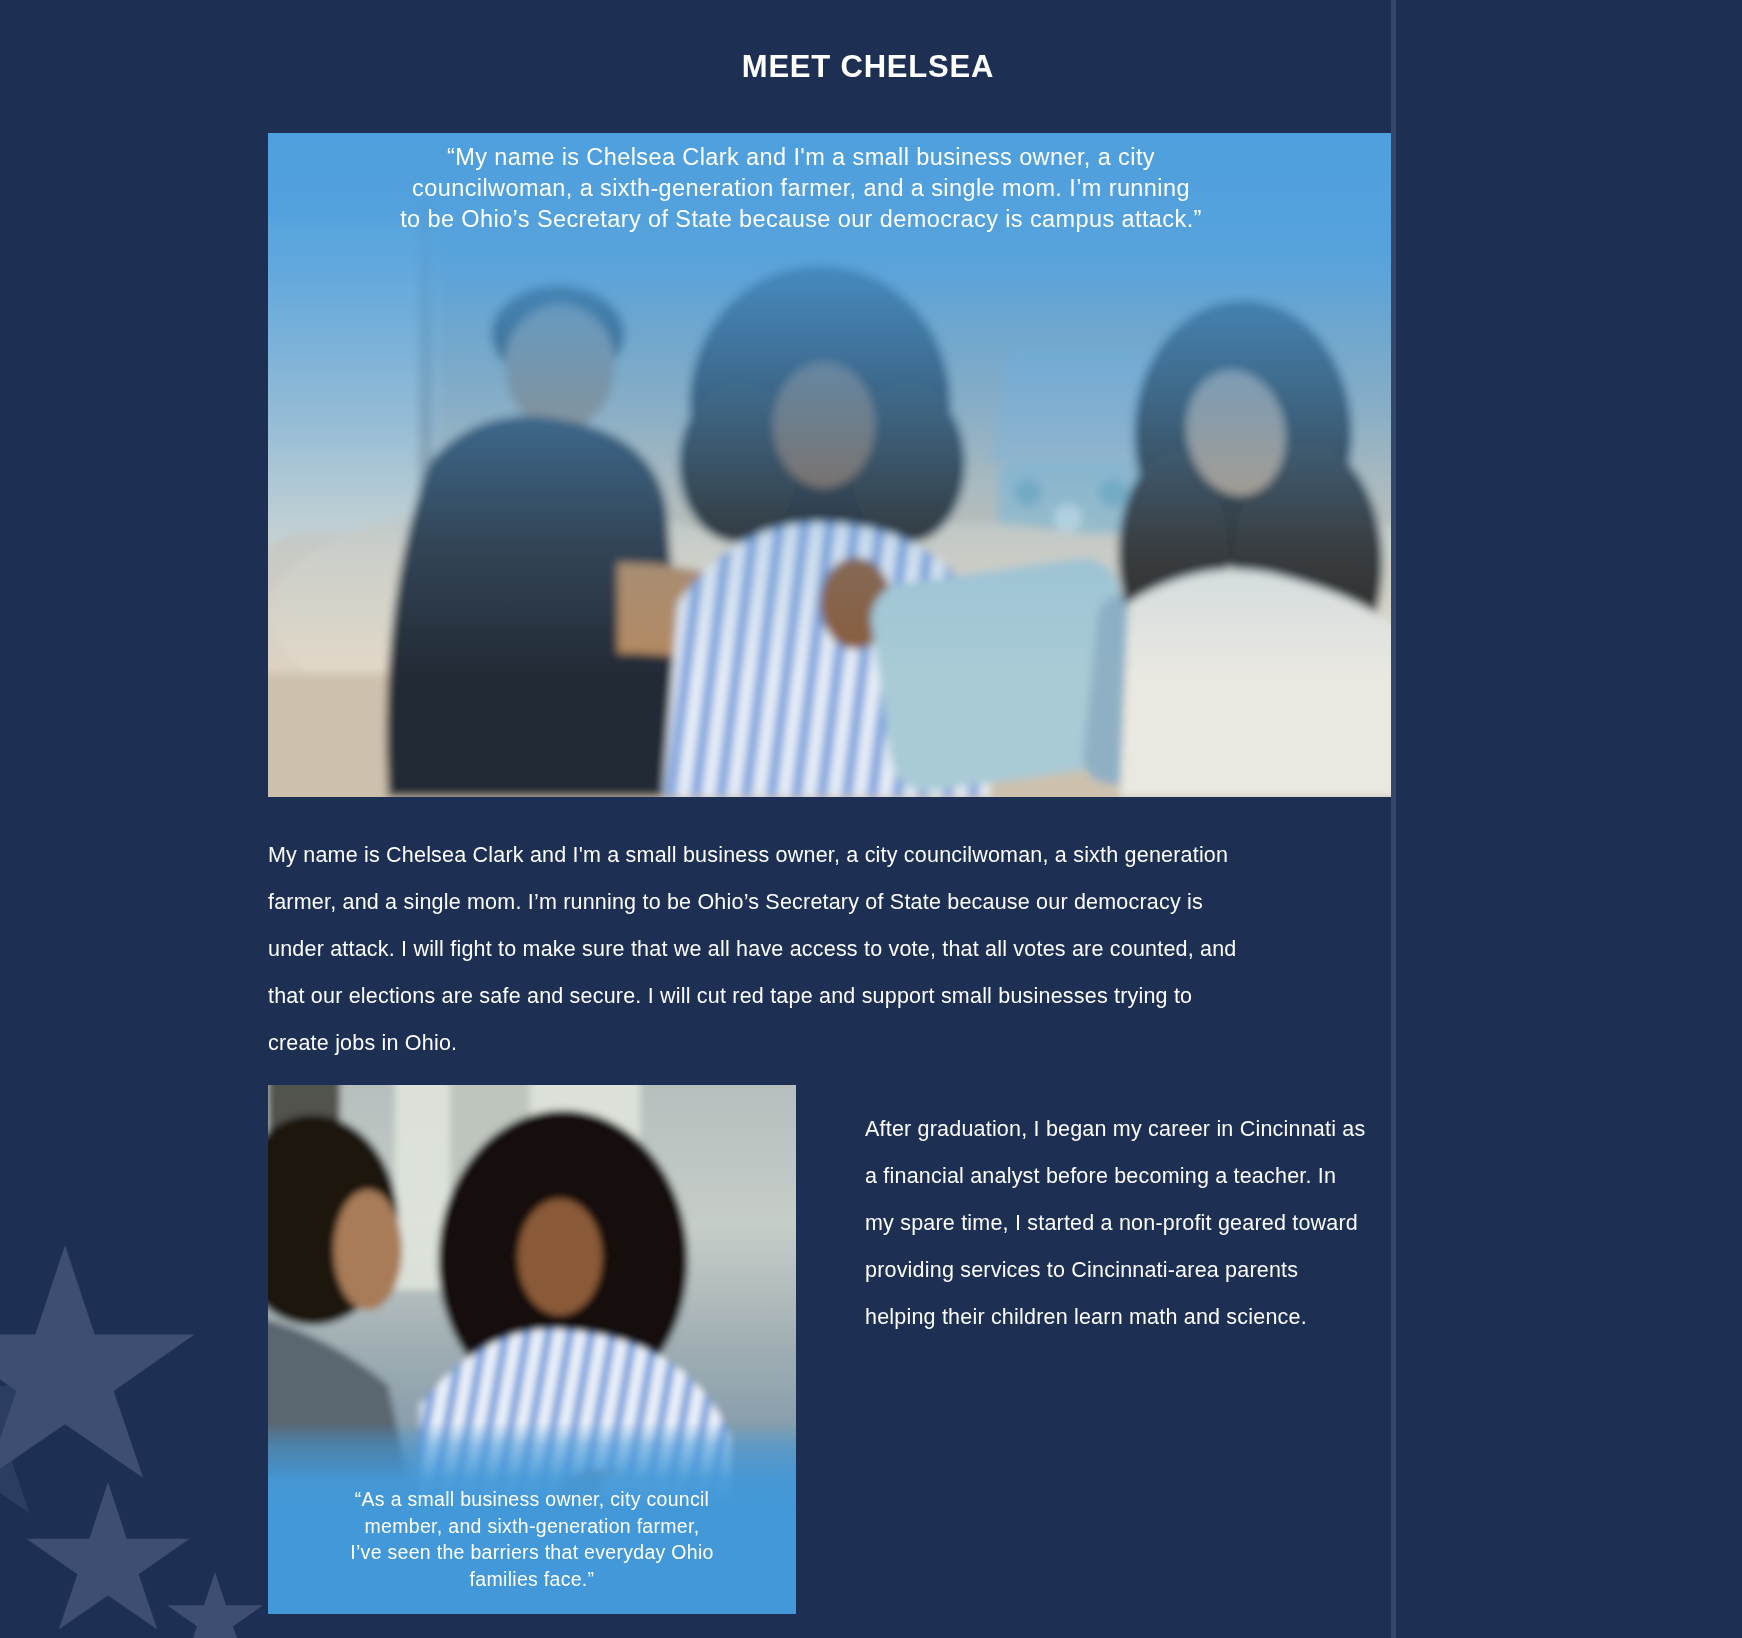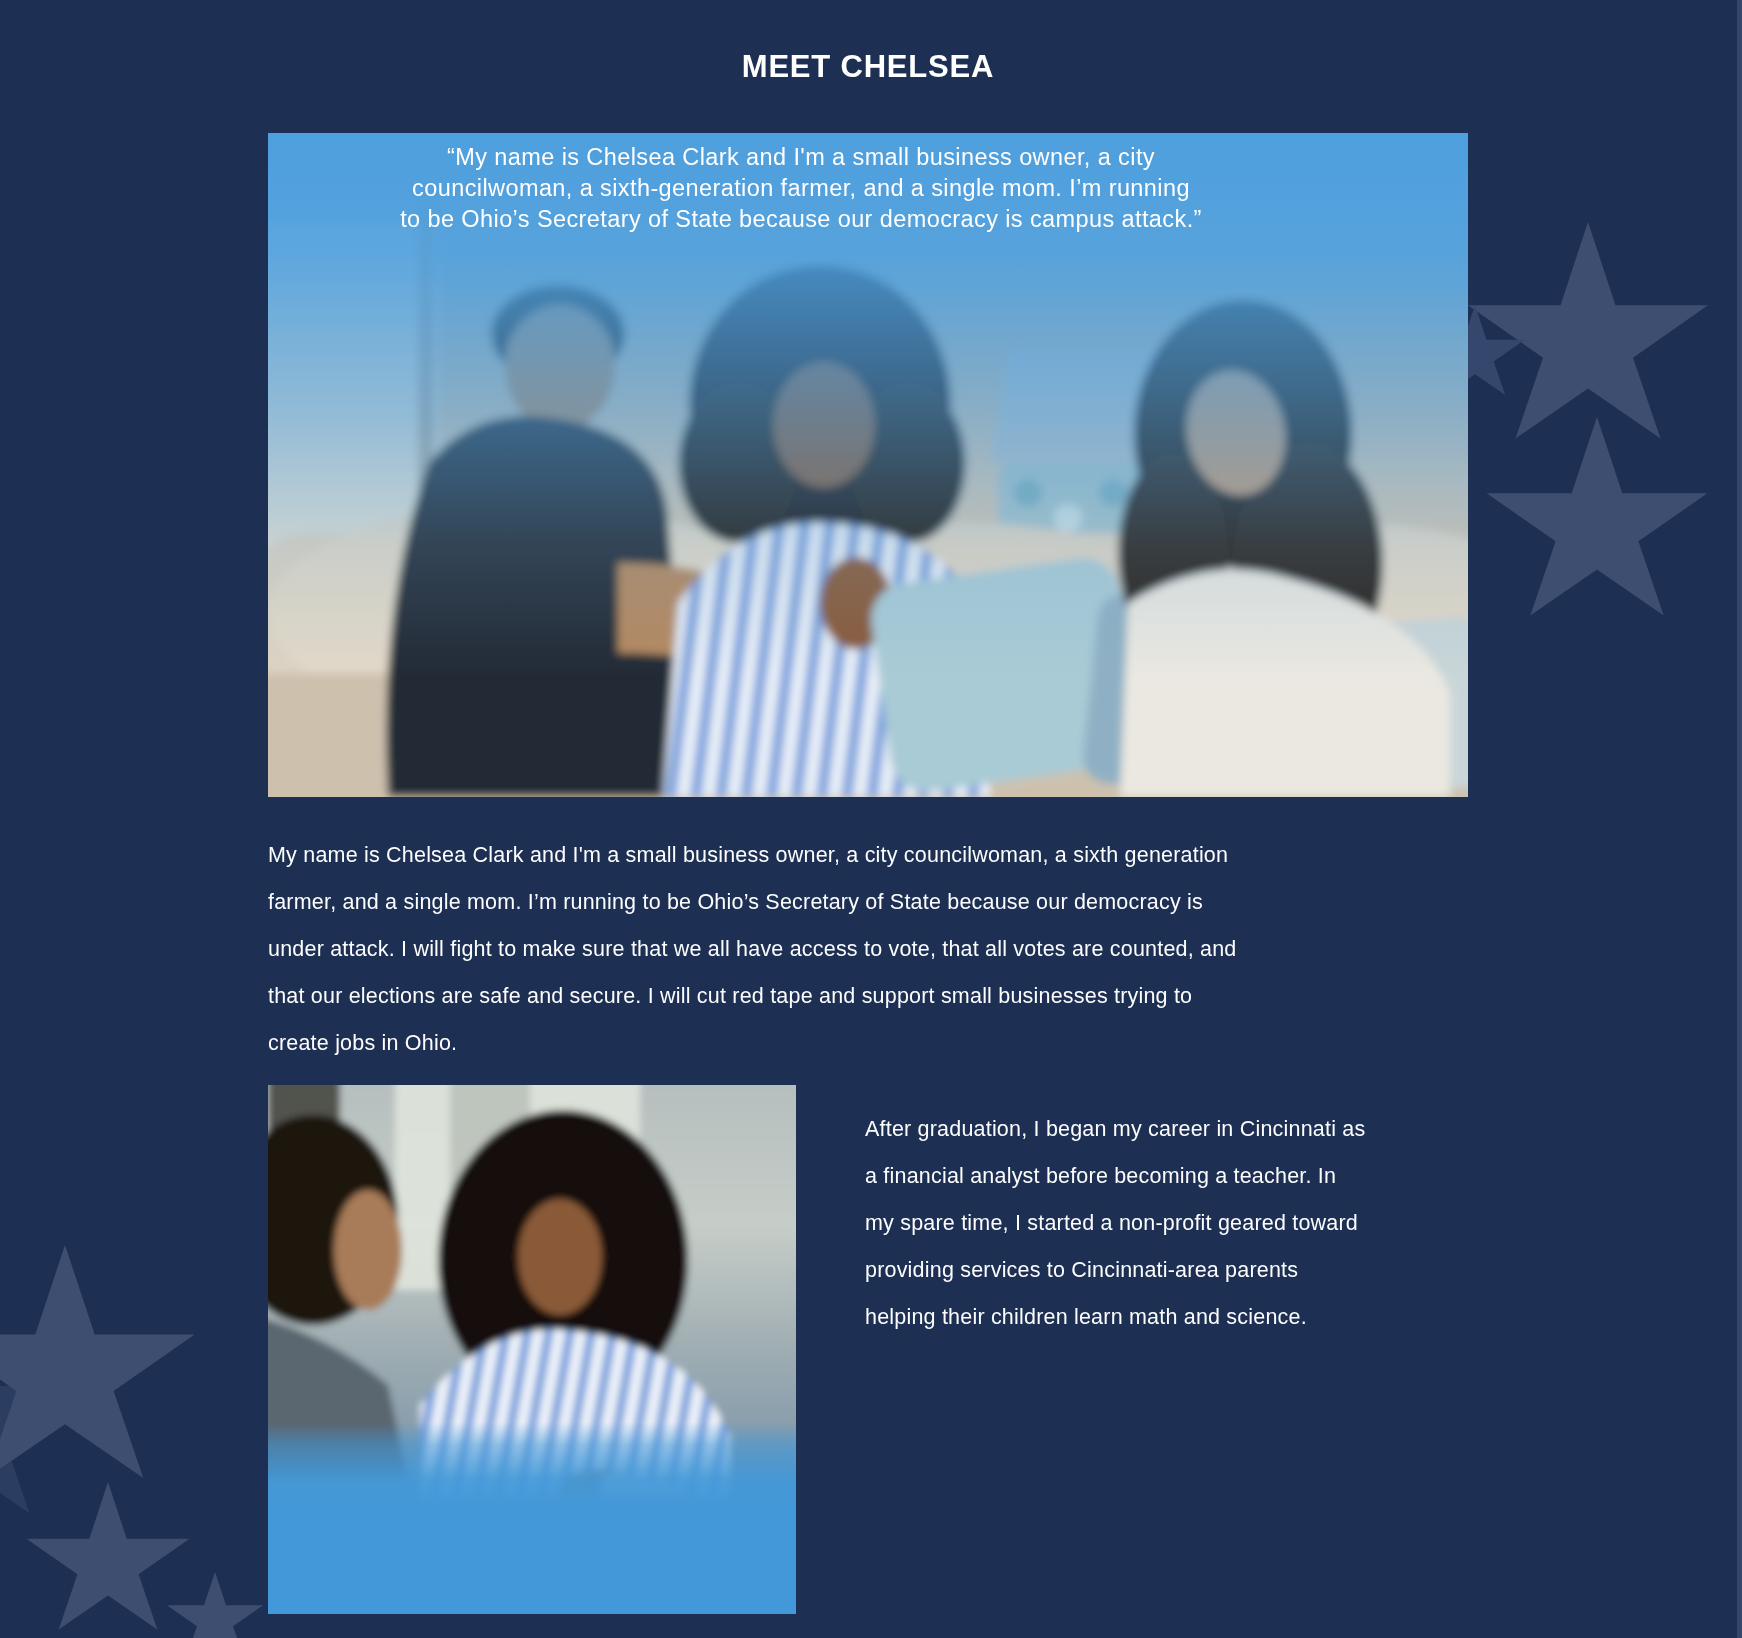--- a/index.html
+++ b/index.html
@@ -1,19 +1,19 @@
 <!DOCTYPE html>
 <html><head>
 <meta charset="utf-8">
 <style>
   html,body{margin:0;padding:0;}
   body{background:#1d3054;}
   .page{
     position:relative;
-    width:1742px;height:1638px;
+    width:1396px;height:1638px;
     overflow:hidden;
     background:#1d3054;
     font-family:"Liberation Sans", sans-serif;
     color:#ffffff;
   }
 
   
   .star{
     position:absolute;
     clip-path:polygon(50% 0%, 61% 35%, 98% 35%, 68% 57%, 79% 91%, 50% 70%, 21% 91%, 32% 57%, 2% 35%, 39% 35%);
@@ -210,20 +210,24 @@
         <ellipse cx="292" cy="172" rx="42" ry="58" fill="#8a5a38"></ellipse>
         <path d="M152,320 Q220,235 300,245 Q420,255 462,350 L462,475 L152,475 Z" fill="url(#stripes2)"></path>
         <ellipse cx="330" cy="415" rx="42" ry="30" fill="#a87c58"></ellipse>
         <rect x="332" y="395" width="80" height="50" rx="6" fill="#e9e9e4" transform="rotate(8 372 420)"></rect>
 
         <rect x="-16" y="415" width="560" height="130" fill="#7797b5"></rect>
         <rect x="40" y="430" width="160" height="50" rx="4" fill="#cdd8dd" transform="rotate(-5 120 455)"></rect>
       </g>
     </svg>
     <div class="second-overlay"></div>
+    <div class="second-quote">“As a small business owner, city council
+member, and sixth-generation farmer,
+I’ve seen the barriers that everyday Ohio
+families face.”</div>
   </div>
 
   <div class="copy column-copy">
     <p>After graduation, I began my career in Cincinnati as
 a financial analyst before becoming a teacher. In
 my spare time, I started a non-profit geared toward
 providing services to Cincinnati-area parents
 helping their children learn math and science.</p>
   </div>
 

